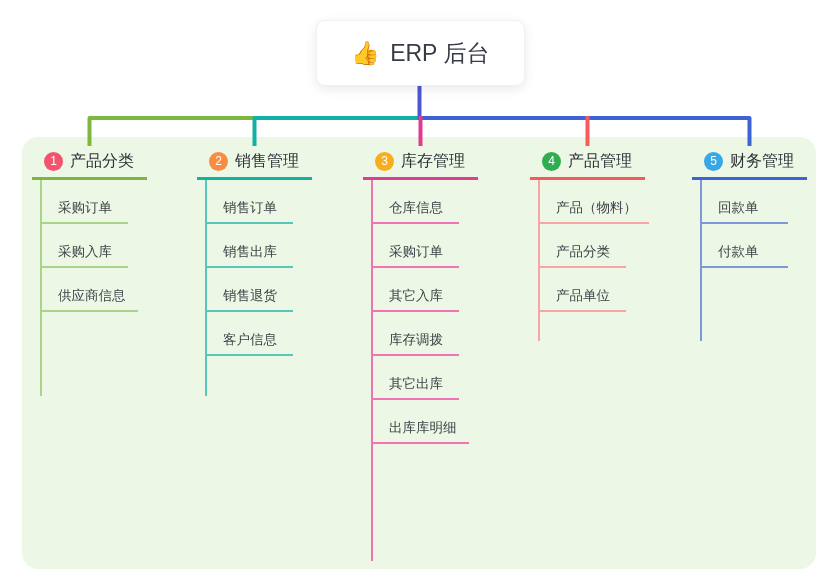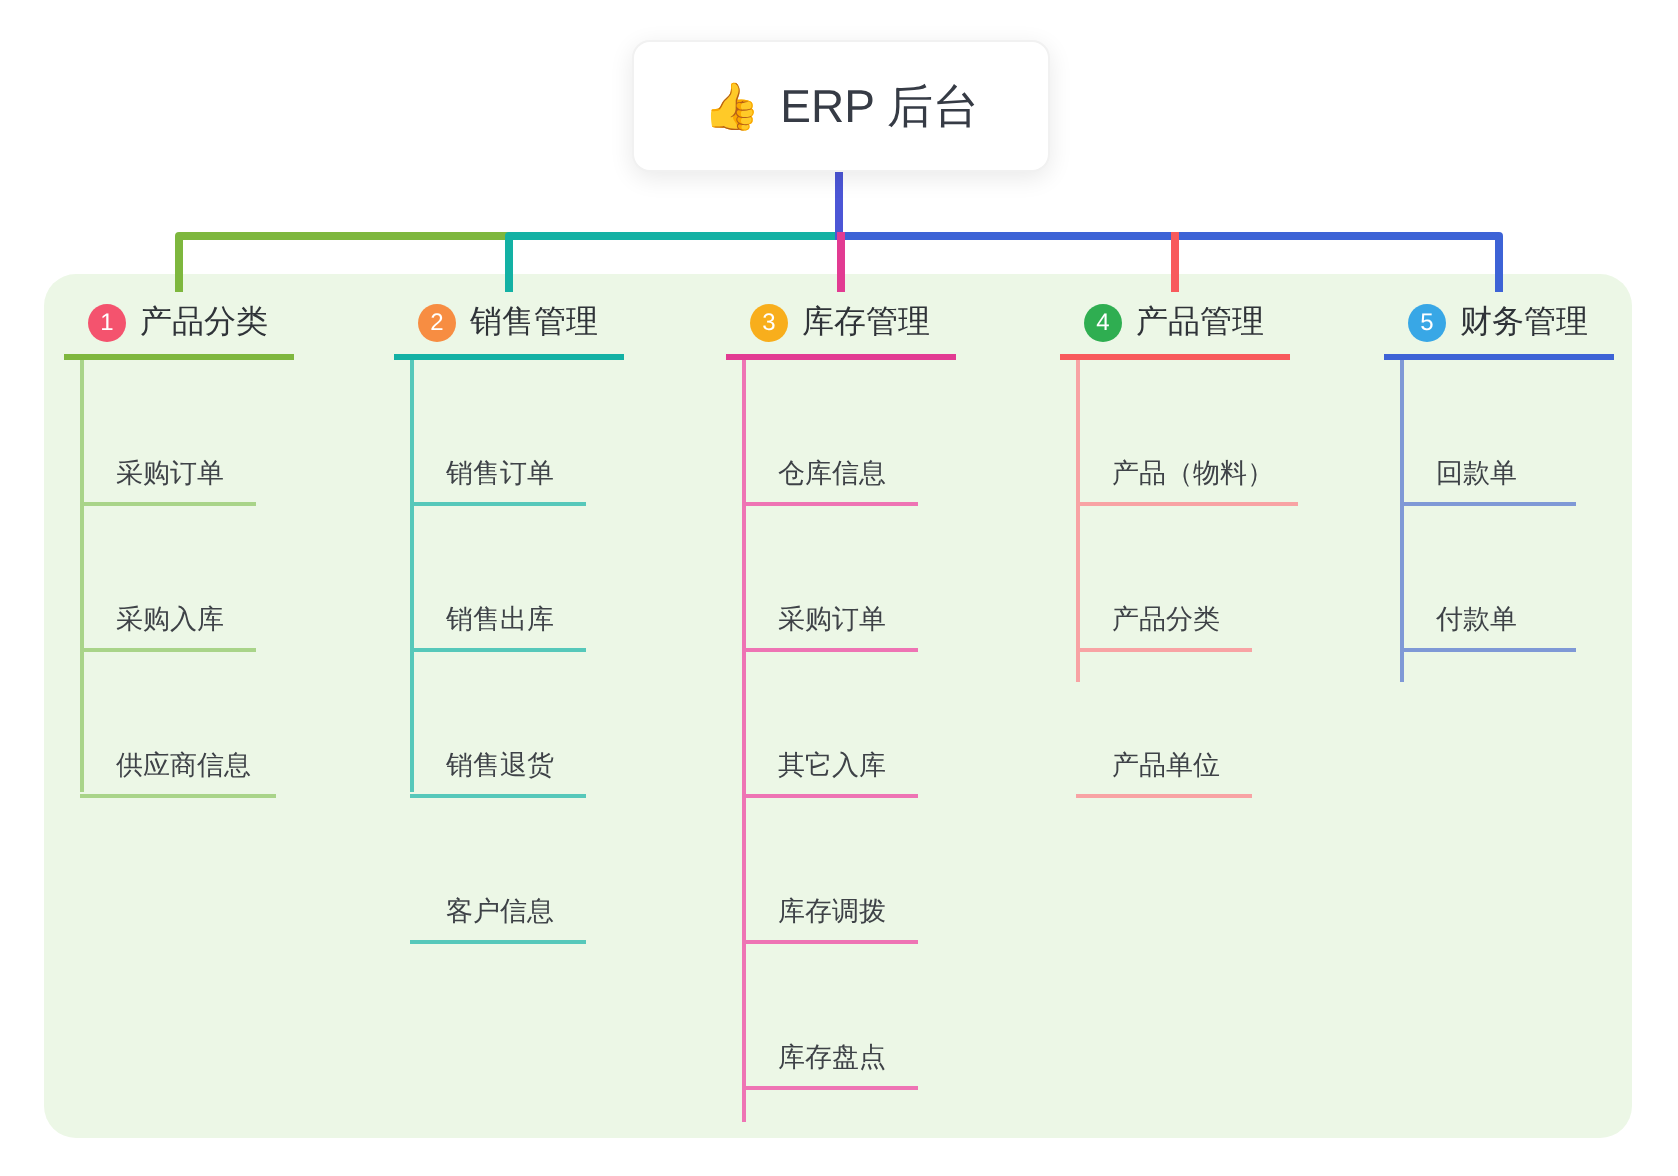--- a/index.html
+++ b/index.html
@@ -27,21 +27,21 @@
   }
   .badge{
     flex:0 0 auto;width:19px;height:19px;border-radius:50%;
     background:var(--badge);color:#ffffff;font-size:12px;line-height:19px;
     text-align:center;
   }
   .branch-label{font-size:16px;color:#2f3338;white-space:nowrap;}
   .children{position:relative;}
   .vline{position:absolute;left:8px;top:0;width:2px;background:var(--child);}
   .child{
-    box-sizing:border-box;margin-left:8px;height:73px;min-width:88px;width:max-content;
+    box-sizing:border-box;margin-left:8px;height:44px;min-width:88px;width:max-content;
     display:flex;align-items:flex-end;padding:0 12px 5px 18px;
     border-bottom:2px solid var(--child);
     font-size:13.5px;color:#3e4247;white-space:nowrap;
   }
   .child:first-child{height:49px;}
 </style>
 </head>
 <body>
 
 <div class="canvas" style="background: rgb(255, 255, 255);">
@@ -114,21 +114,24 @@
           <div class="child">
     <span>采购订单</span>
   </div>
           <div class="child">
     <span>其它入库</span>
   </div>
           <div class="child">
     <span>库存调拨</span>
   </div>
           <div class="child">
-    <span>库存盘点</span>
+    <span>其它出库</span>
+  </div>
+          <div class="child">
+    <span>出库库明细</span>
   </div>
         </div>
   </div>
       <div class="col" style="left: 530px; --main: #f85a5c; --child: #f8a3a4; --badge: #2fae51;">
     <div class="branch-header">
       <span class="badge">4</span>
       <span class="branch-label">产品管理</span>
     </div>
     <div class="children">
       <div class="vline" style="height: 161px;"></div>

